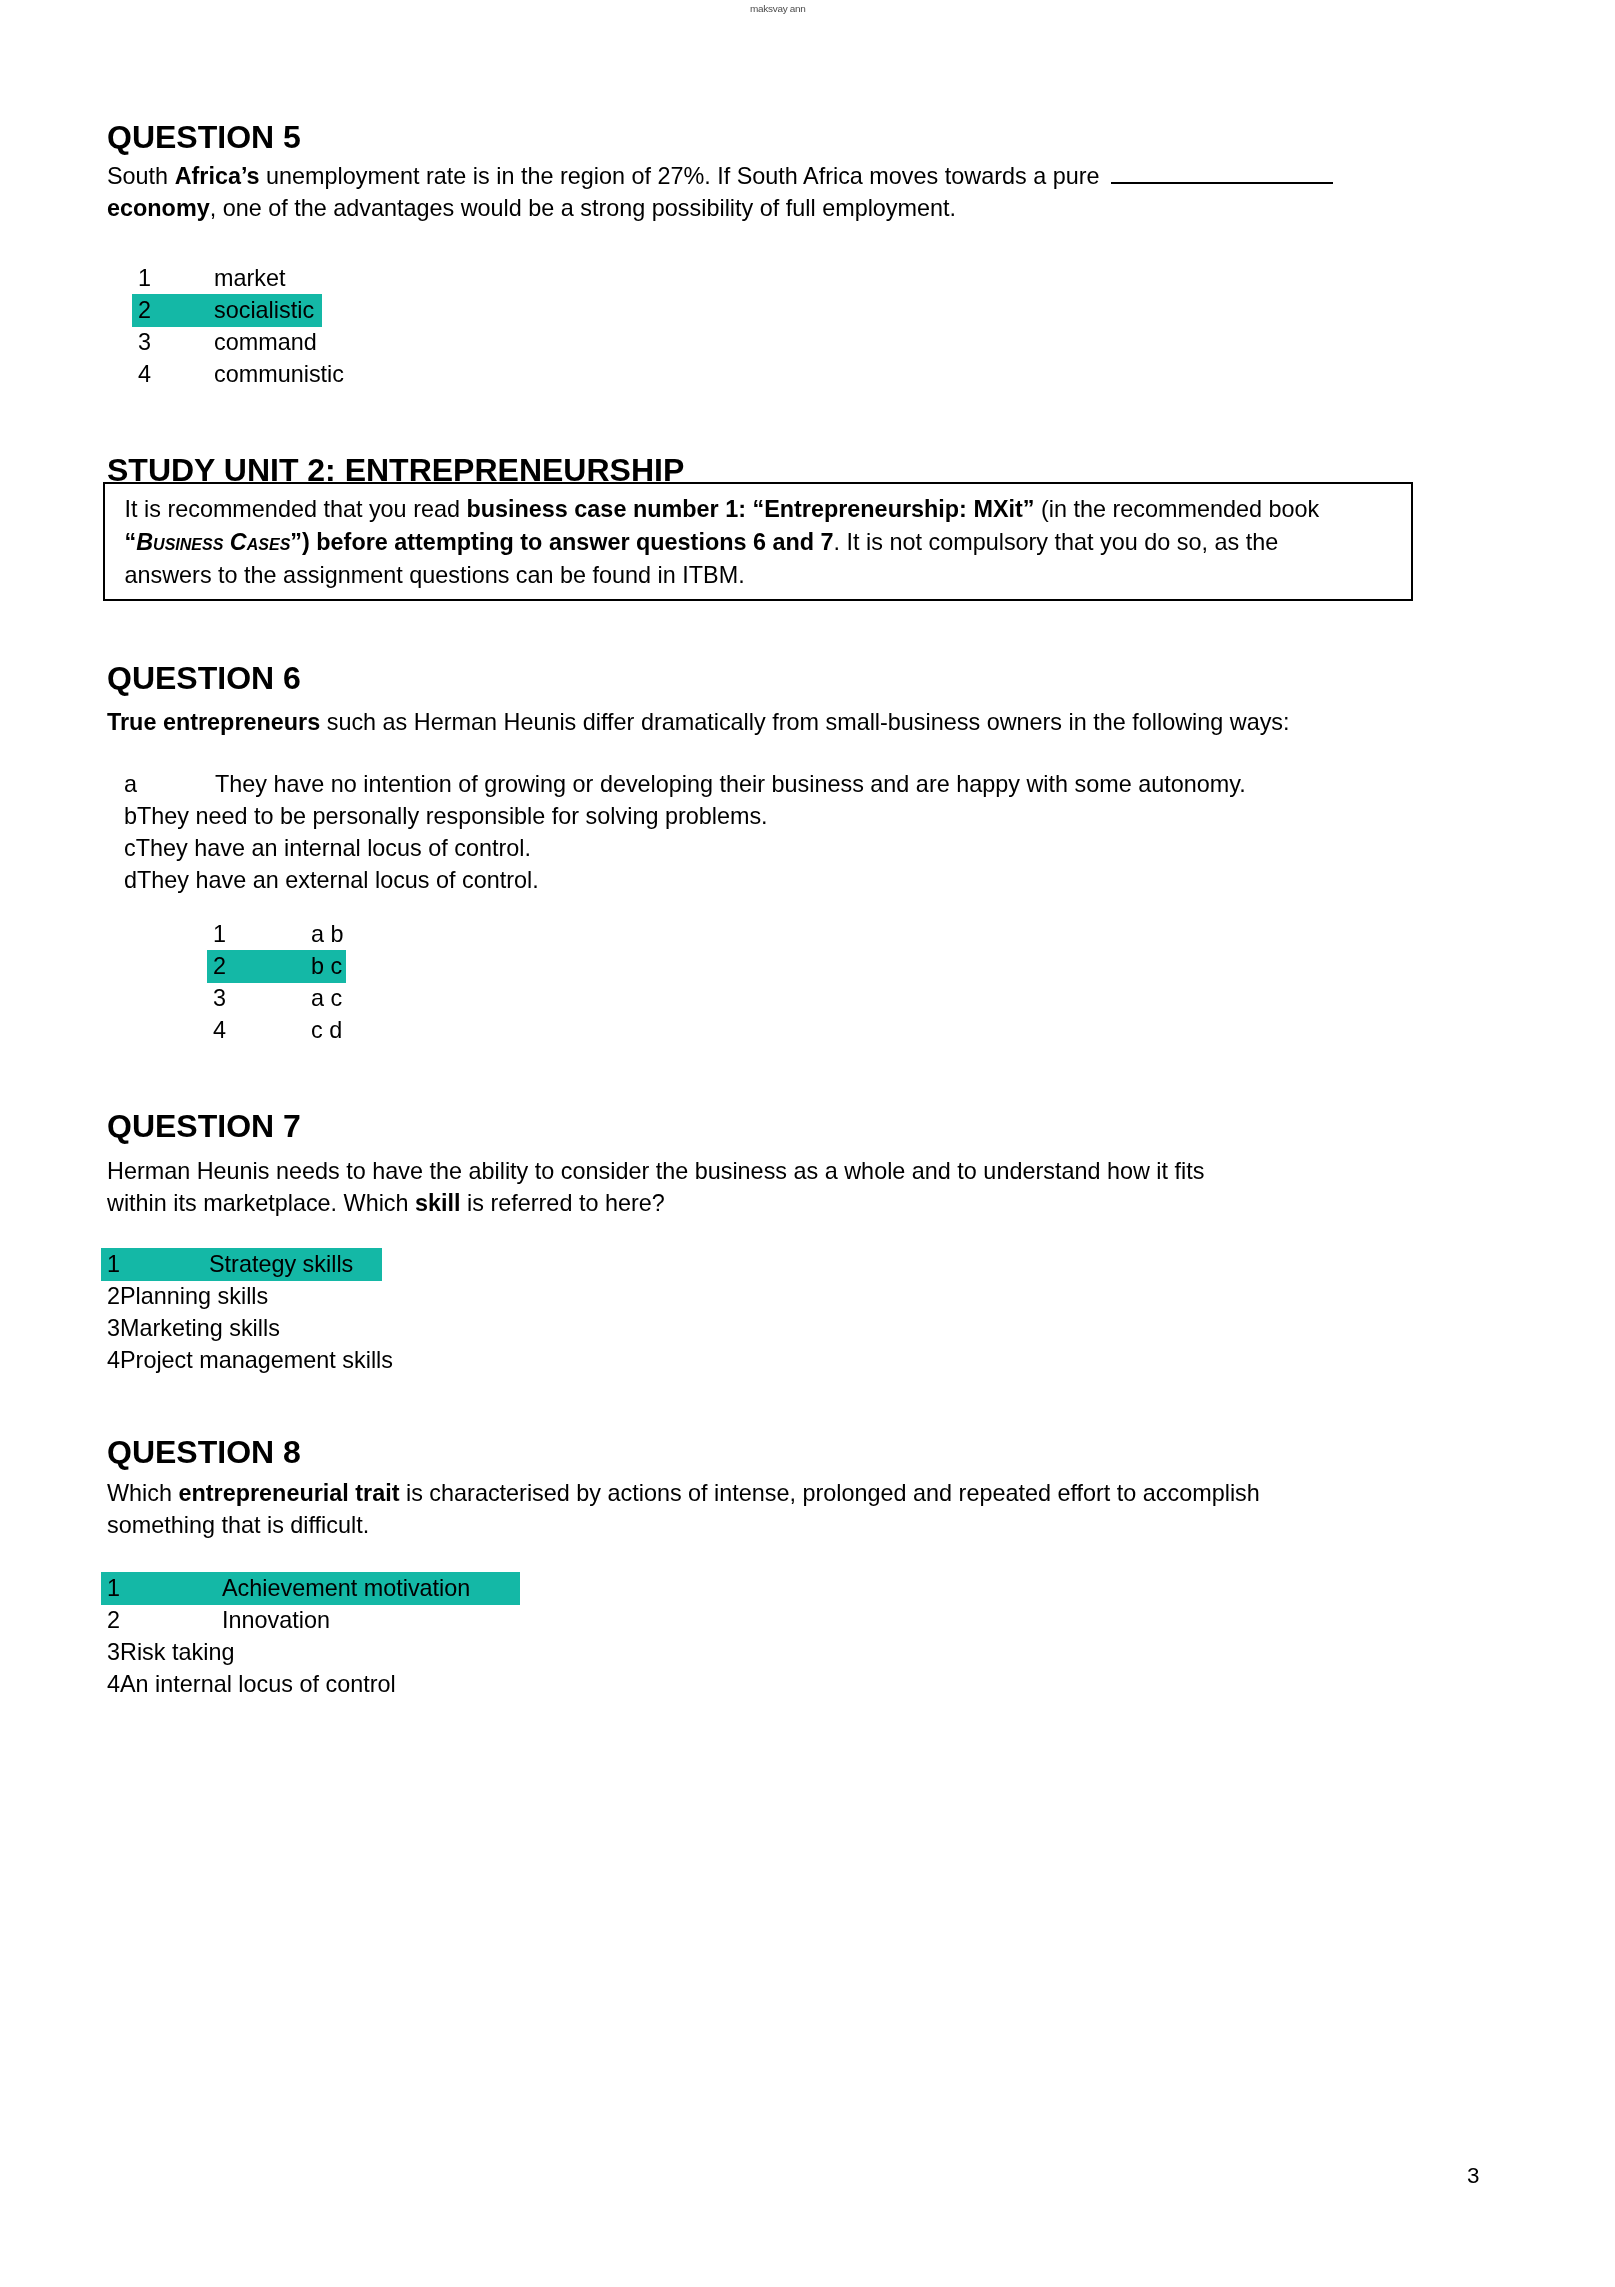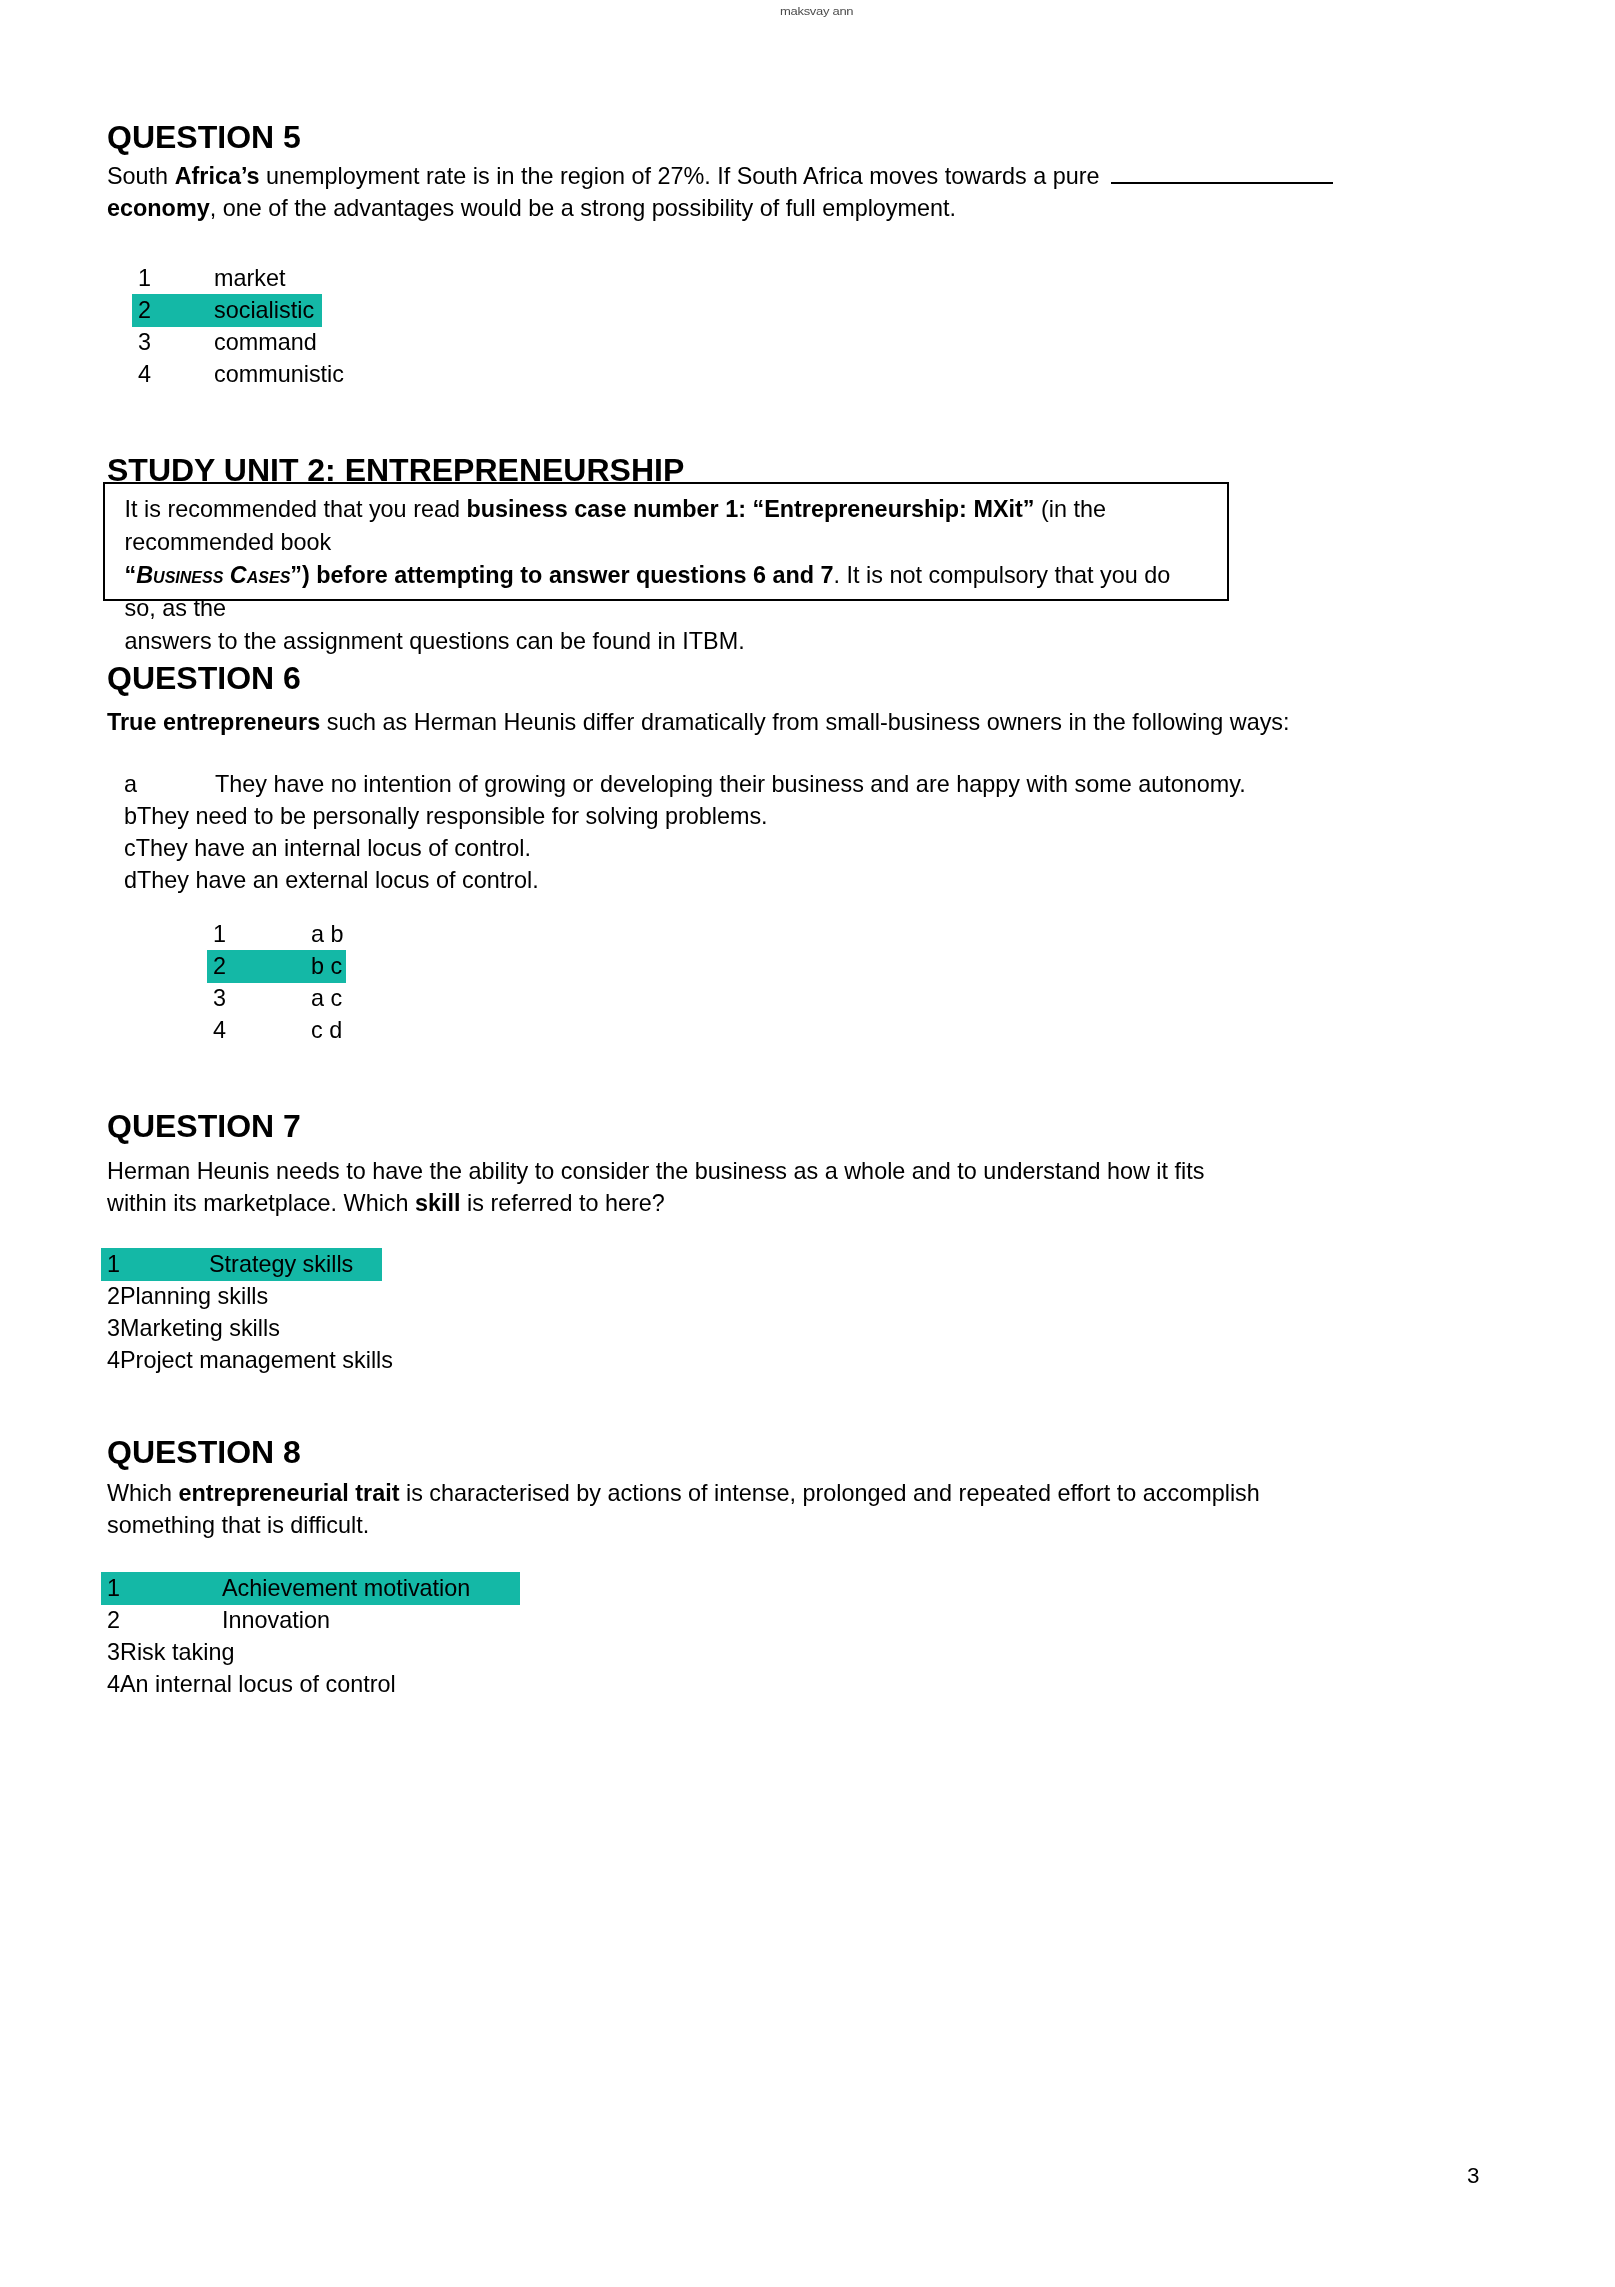--- a/index.html
+++ b/index.html
@@ -24,26 +24,26 @@
   .q5opts .num{width:76px;}
   .q6sub  .num{width:91px;}
   .q6opts .num{width:98px;}
   .q7opts .num{width:102px;}
   .q8opts .num{width:115px;}
   .hl{background:#14b8a6;padding:2.9px 7.8px 3.9px 5.9px;margin-left:-5.9px;margin-top:13px;}
   .q6opts .hl{padding-right:3.9px;}
   .q7opts .hl{padding-right:29px;}
   .q8opts .hl{padding-right:50px;}
   .note{
-    left:103px;top:482px;width:1126px;height:119px;box-sizing:border-box;
+    left:103px;top:482px;width:1310px;height:119px;box-sizing:border-box;
     border:2.9px solid #000;padding:8.8px 19.5px;
     font-size:23.4px;line-height:33px;
   }
   .micro{
-    left:780px;top:2.9px;font-size:13px;color:#2b2b2b;opacity:.85;
+    left:750px;top:2.9px;font-size:10px;color:#2b2b2b;opacity:.85;
     letter-spacing:-0.3px;transform:scaleY(.9);white-space:pre;
   }
   .pagenum{left:1467px;top:2163px;font-size:22.4px;}
 </style>
 </head>
 <body>
 
 <div class="abs micro">maksvay ann</div>
 
 <h2 class="abs heading" style="left:107px;top:92px;">QUESTION 5</h2>

